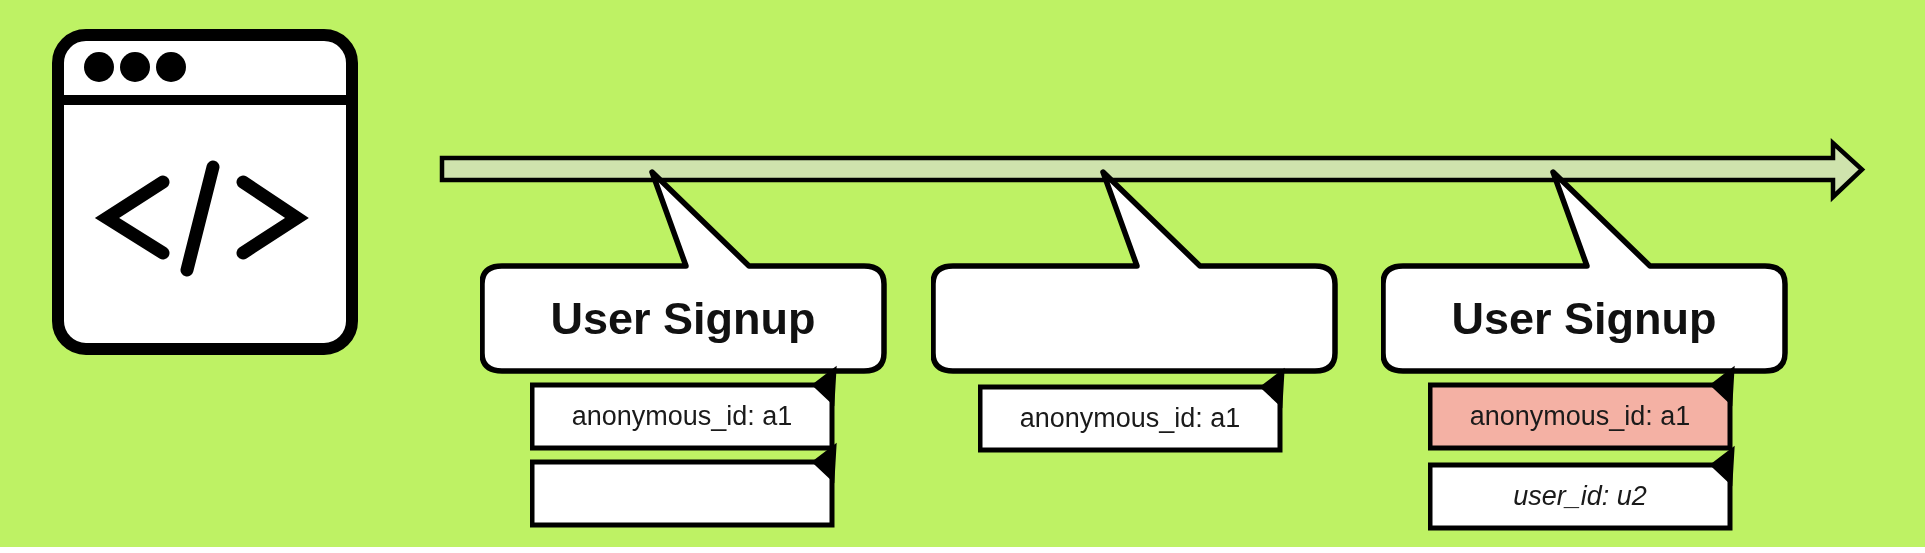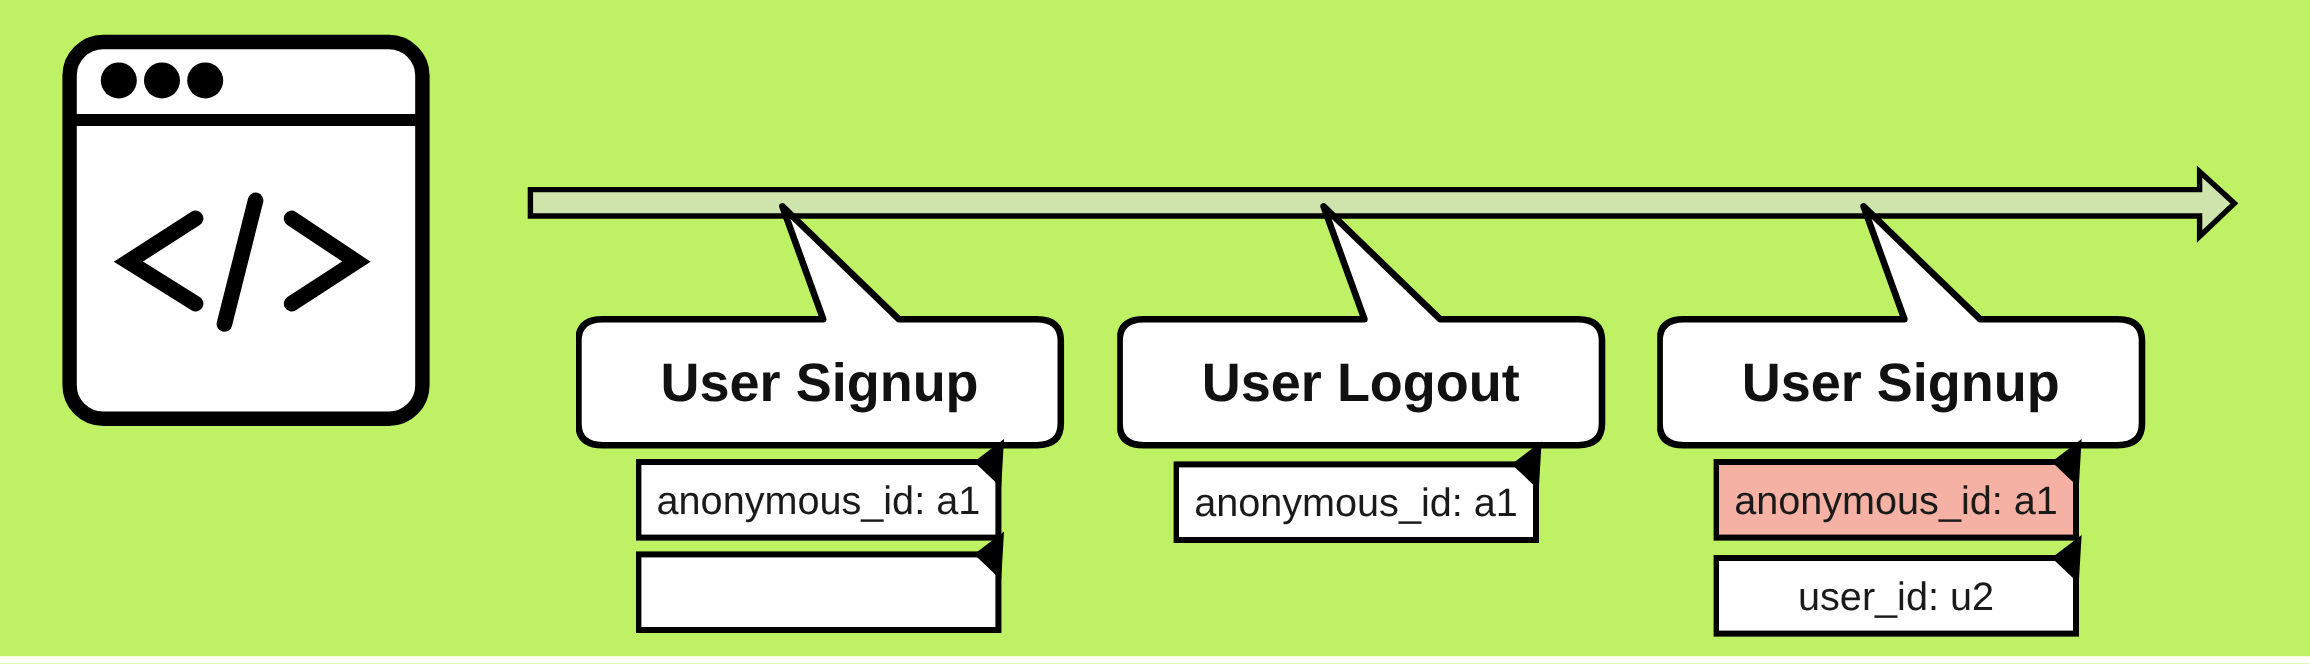--- a/index.html
+++ b/index.html
@@ -2,21 +2,21 @@
 <html><head>
 <meta charset="utf-8">
 <style>
   html,body{margin:0;padding:0;background:#ffffff;}
   .canvas{position:relative;width:1925px;height:547px;background:#bef264;overflow:hidden;
           font-family:"Liberation Sans", sans-serif;color:#111;}
   .abs{position:absolute;}
   .event-title{position:absolute;width:402px;height:105px;display:flex;align-items:center;justify-content:center;
                font-size:45px;font-weight:700;letter-spacing:0px;color:#111;}
   .note-text{position:absolute;width:300px;height:63px;display:flex;align-items:center;justify-content:center;
-             font-size:33px;font-weight:400;color:#1a1a1a;}
+             font-size:27px;font-weight:400;color:#1a1a1a;}
   svg{display:block;}
 </style>
 </head>
 <body>
 
 <div class="canvas">
 
   <svg class="abs" style="left:50px;top:25px;" width="310" height="330" viewBox="0 0 310 330">
     <rect x="8" y="10" width="294" height="314" rx="28" fill="#ffffff" stroke="#000" stroke-width="12"></rect>
     <line x1="8" y1="75" x2="302" y2="75" stroke="#000" stroke-width="10"></line>
@@ -46,21 +46,20 @@
   <div class="note-text" style="left:532px;top:385px;">anonymous_id: a1</div>
 
   <svg class="abs" style="left:530px;top:442px;" width="314" height="92" viewBox="0 0 314 92">
     <rect x="2" y="20" width="300" height="63" fill="#ffffff" stroke="#000" stroke-width="5"></rect>
     <path d="M 284,20 L 305,4 L 303,38 Z" fill="#000" stroke="#000" stroke-width="3"></path>
   </svg>
 
   <svg class="abs" style="left:931px;top:162px;" width="410" height="214" viewBox="0 0 410 214">
     <path d="M 269,104 H 384 Q 404,104 404,122 V 191 Q 404,209 384,209 H 22 Q 2,209 2,191 V 122 Q 2,104 22,104 H 206 L 172,10 Z" fill="#ffffff" stroke="#000" stroke-width="5.5" stroke-linejoin="round"></path>
   </svg>
-  <div class="event-title" style="left:933px;top:266px;">User Logout</div>
 
   <svg class="abs" style="left:978px;top:367px;" width="314" height="92" viewBox="0 0 314 92">
     <rect x="2" y="20" width="300" height="63" fill="#ffffff" stroke="#000" stroke-width="5"></rect>
     <path d="M 284,20 L 305,4 L 303,38 Z" fill="#000" stroke="#000" stroke-width="3"></path>
   </svg>
   <div class="note-text" style="left:980px;top:387px;">anonymous_id: a1</div>
 
   <svg class="abs" style="left:1381px;top:162px;" width="410" height="214" viewBox="0 0 410 214">
     <path d="M 269,104 H 384 Q 404,104 404,122 V 191 Q 404,209 384,209 H 22 Q 2,209 2,191 V 122 Q 2,104 22,104 H 206 L 172,10 Z" fill="#ffffff" stroke="#000" stroke-width="5.5" stroke-linejoin="round"></path>
   </svg>
@@ -69,15 +68,15 @@
   <svg class="abs" style="left:1428px;top:365px;" width="314" height="92" viewBox="0 0 314 92">
     <rect x="2" y="20" width="300" height="63" stroke="#000" stroke-width="5" fill="#f4b1a4"></rect>
     <path d="M 284,20 L 305,4 L 303,38 Z" fill="#000" stroke="#000" stroke-width="3"></path>
   </svg>
   <div class="note-text" style="left:1430px;top:385px;">anonymous_id: a1</div>
 
   <svg class="abs" style="left:1428px;top:445px;" width="314" height="92" viewBox="0 0 314 92">
     <rect x="2" y="20" width="300" height="63" fill="#ffffff" stroke="#000" stroke-width="5"></rect>
     <path d="M 284,20 L 305,4 L 303,38 Z" fill="#000" stroke="#000" stroke-width="3"></path>
   </svg>
-  <div class="note-text" style="left:1430px;top:465px;">user_id: u2</div>
+  <div class="note-text" style="left:1430px;top:465px;font-style:italic;">user_id: u2</div>
 
 </div>
 
 </body></html>

